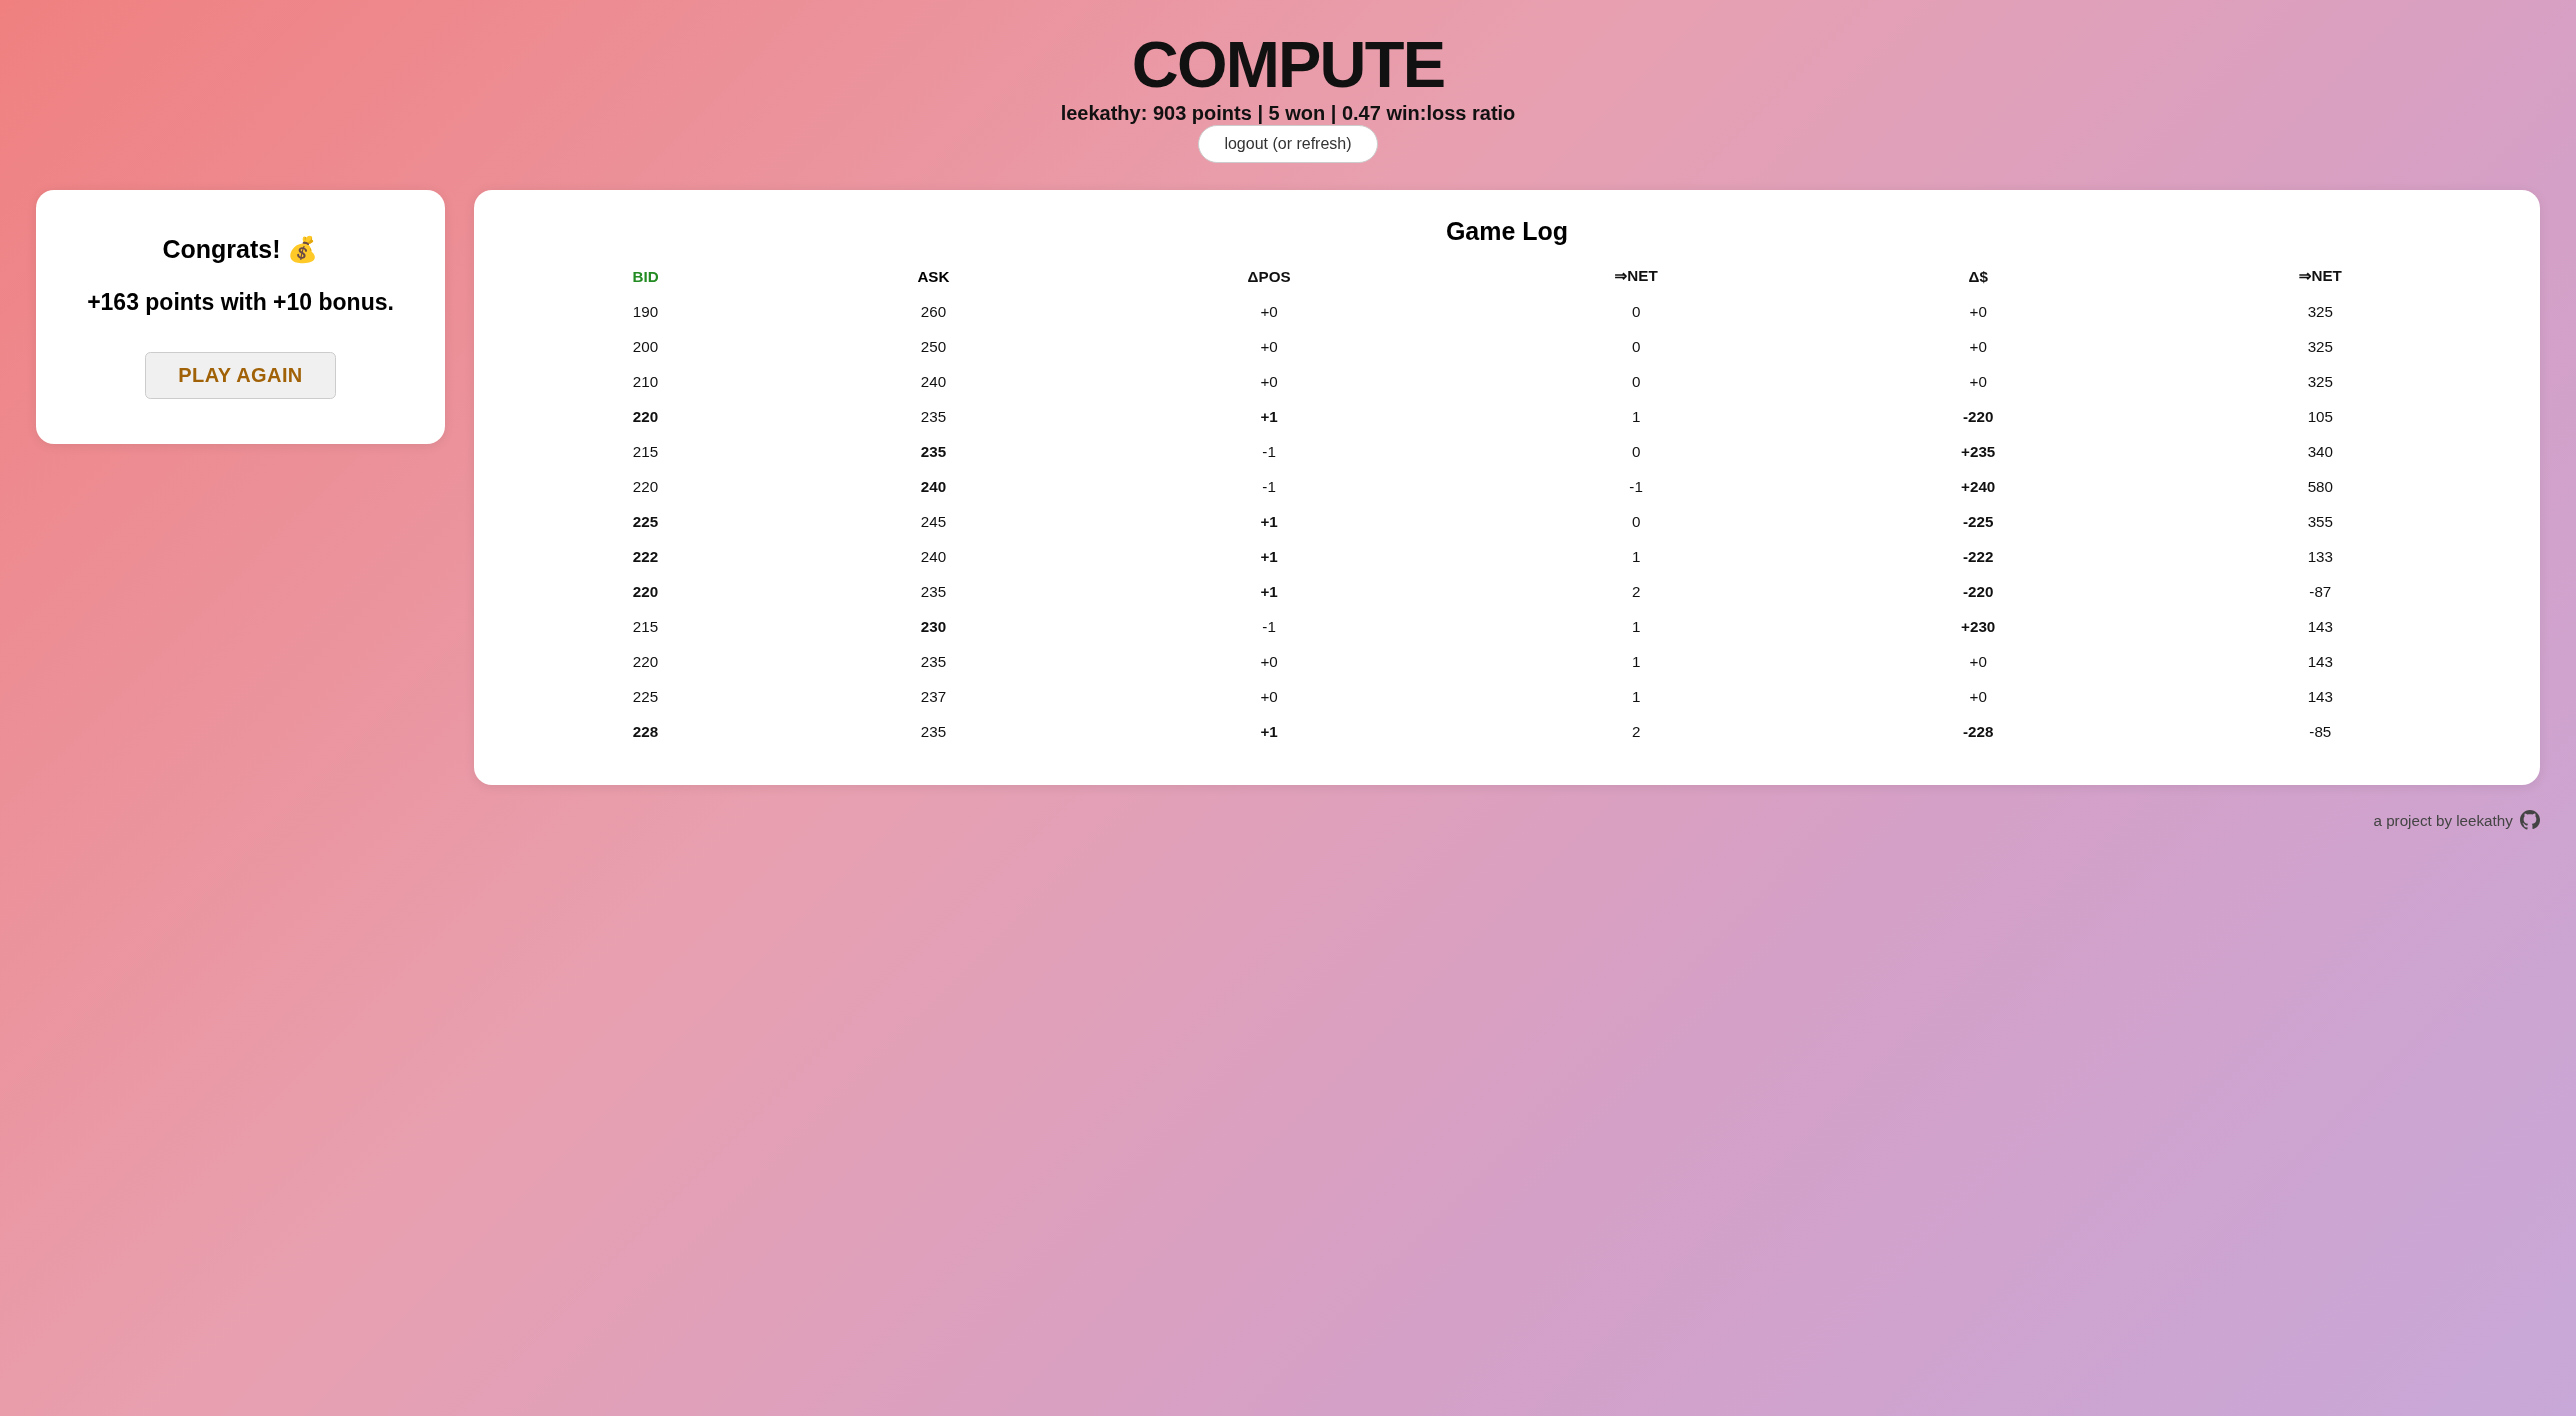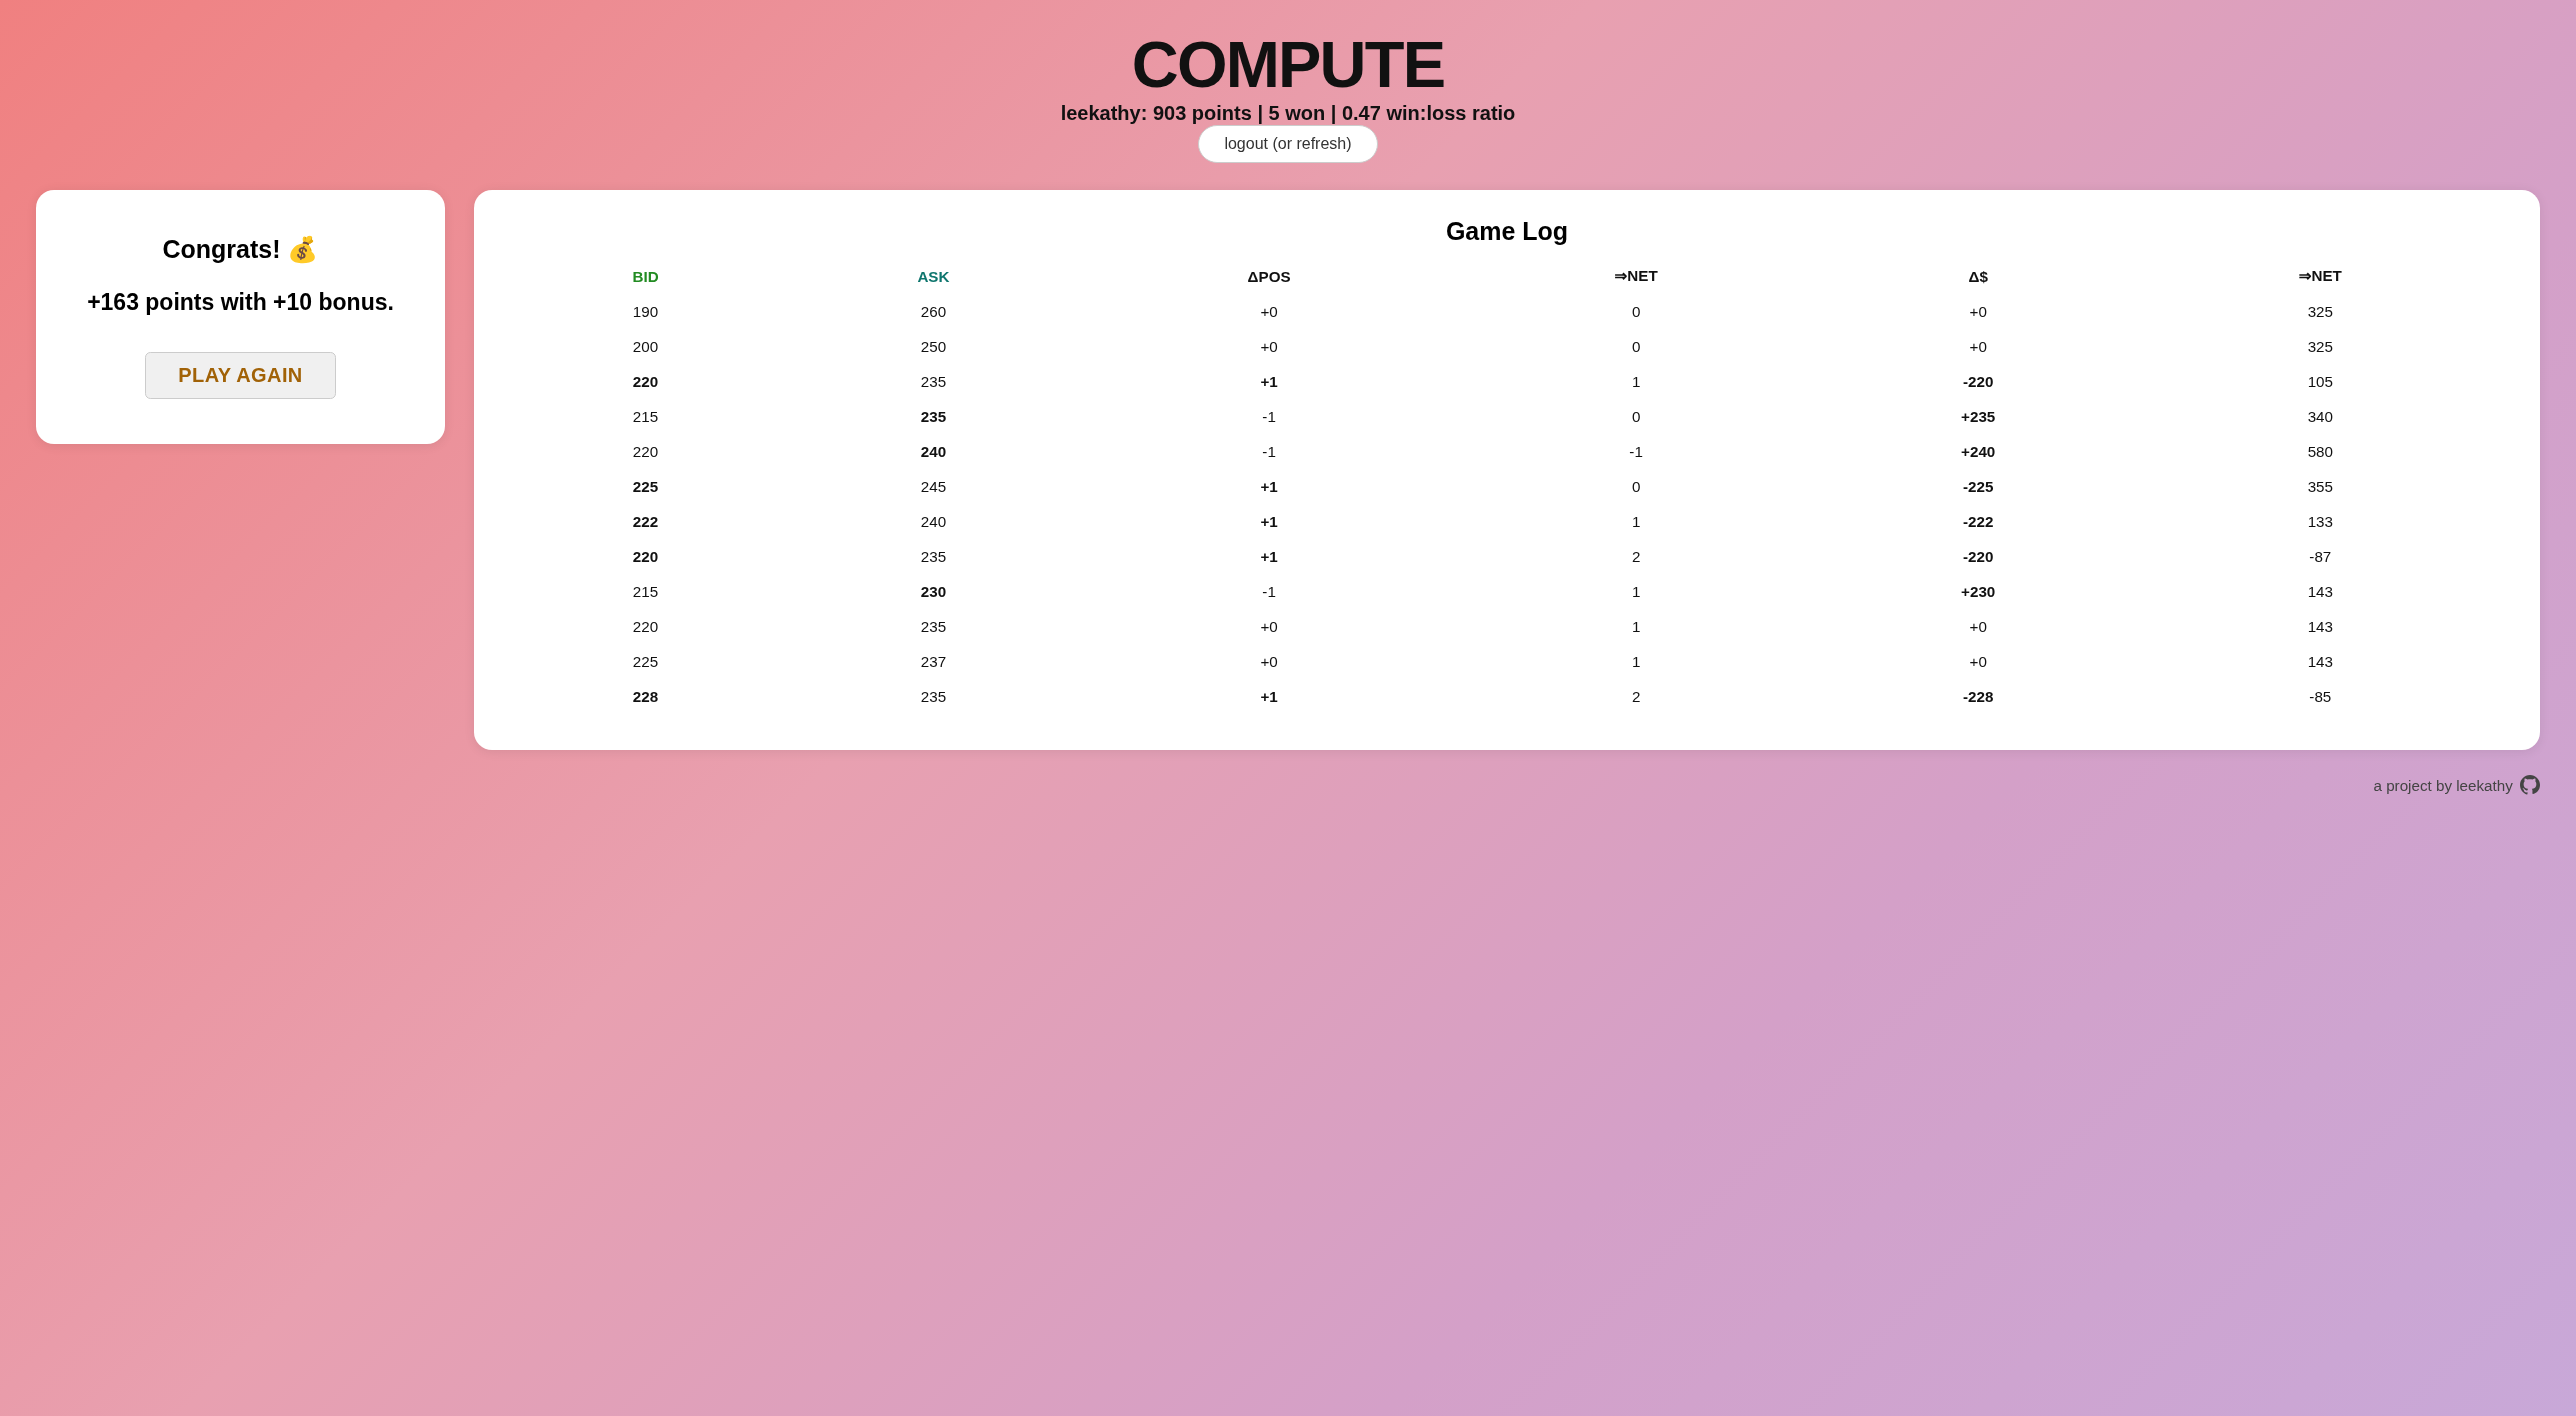--- a/index.html
+++ b/index.html
@@ -107,21 +107,21 @@
     }
 
     .game-log-table th {
       font-size: 15.2px;
       font-weight: 700;
       padding: 9px 10.8px;
       text-align: center;
     }
 
     .th-bid { color: #228B22; }
-    .th-ask { color: #0f766e; }
+    .th-ask { color: #000000; }
     .th-dpos { color: #111; }
     .th-net1 { color: #111; }
     .th-ddollar { color: #111; }
     .th-net2 { color: #111; }
 
     .game-log-table td {
       font-size: 15.2px;
       padding: 9px 10.8px;
       text-align: center;
       color: #111;
@@ -190,20 +190,28 @@
   </tr>
           <tr>
     <td class="">200</td>
     <td class="">250</td>
     <td class="">+0</td>
     <td>0</td>
     <td class="">+0</td>
     <td>325</td>
   </tr>
           <tr>
+    <td class="">210</td>
+    <td class="">240</td>
+    <td class="">+0</td>
+    <td>0</td>
+    <td class="">+0</td>
+    <td>325</td>
+  </tr>
+          <tr>
     <td class="green">220</td>
     <td class="">235</td>
     <td class="green">+1</td>
     <td>1</td>
     <td class="red">-220</td>
     <td>105</td>
   </tr>
           <tr>
     <td class="">215</td>
     <td class="red">235</td>

